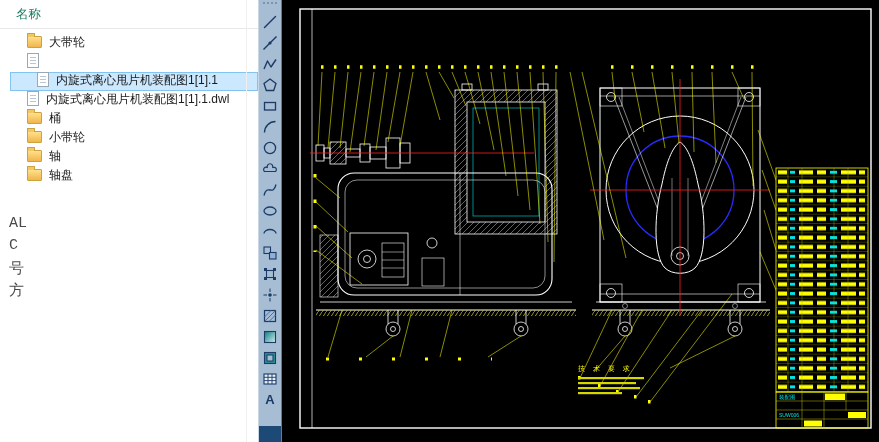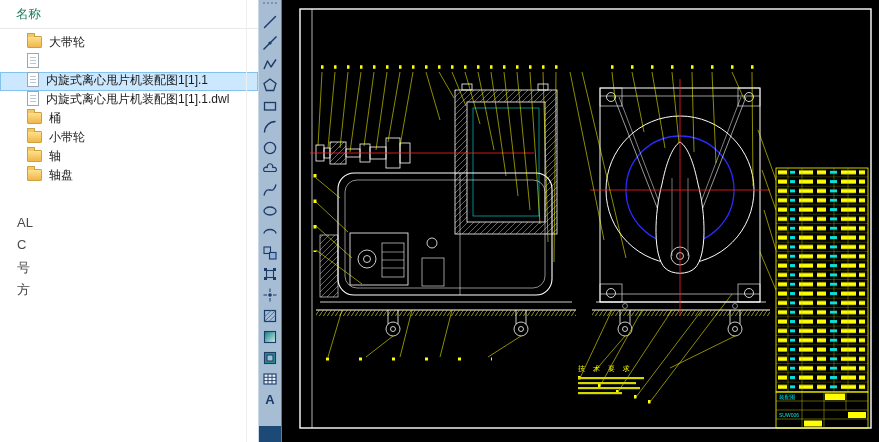--- a/index.html
+++ b/index.html
@@ -5,30 +5,30 @@
   html,body{margin:0;padding:0;background:#000;}
   .app{position:relative;width:879px;height:442px;overflow:hidden;background:#000;
        font-family:"Liberation Sans",sans-serif;}
   
   .file-panel{position:absolute;left:0;top:0;width:258px;height:442px;background:#ffffff;}
   .colsep{position:absolute;left:246px;top:0;bottom:0;width:1px;background:#efefef;}
   .hdr{height:28px;line-height:28px;padding-left:16px;font-size:12.5px;color:#1a7a60;
        border-bottom:1px solid #e8e8e8;}
   .file-list{padding-top:5px;}
   .row{display:flex;align-items:flex-start;height:19px;padding-left:27px;gap:7px;font-size:12px;color:#1c1c1c;white-space:nowrap;}
-  .row.sel{background:#cce8ff;box-shadow:inset 0 0 0 1px #84c3ef;}
+  .row.sel{background:#cce8ff;box-shadow:inset 0 0 0 1px #84c3ef;margin-left:10px;}
   .ic{flex:0 0 auto;display:inline-block;position:relative;}
   .ic.folder{width:13px;height:10px;background:linear-gradient(#ffe08a,#f0b64c);
        border:1px solid #caa23f;border-radius:1px;margin-top:2px;}
   .ic.folder::before{content:"";position:absolute;top:-4px;left:-1px;width:6px;height:3px;
        background:#f3c766;border:1px solid #caa23f;border-bottom:none;border-radius:1px 1px 0 0;}
   .ic.file{width:10px;height:13px;background:#fff;border:1px solid #9aa7b5;}
   .ic.file::before{content:"";position:absolute;left:2px;top:3px;width:6px;height:1px;
        background:#b9c6d4;box-shadow:0 3px 0 #b9c6d4,0 6px 0 #b9c6d4;}
-  .frag{position:absolute;left:17px;color:#4a4a4a;font-size:13px;}
+  .frag{position:absolute;left:9px;color:#4a4a4a;font-size:15px;font-family:Liberation Mono, monospace;}
   
   .toolbar{position:absolute;left:258px;top:0;width:24px;height:442px;background:#a6bdd4;
        border-left:1px solid #c9d6e4;border-right:1px solid #5f7c9c;box-sizing:border-box;}
   .grip{height:4px;margin:2px 4px 3px 4px;border-top:2px dotted #7b93ad;}
   .tbtn{width:22px;height:21px;display:flex;align-items:center;justify-content:center;margin:0 auto;}
   .tbtn svg{display:block;}
   .mtext{font-size:13px;font-weight:bold;color:#1b3a66;}
   .tb-bottom{position:absolute;bottom:0;left:0;right:0;height:16px;background:#1d4976;}
   
   .canvas{position:absolute;left:282px;top:0;width:597px;height:442px;background:#000;}

